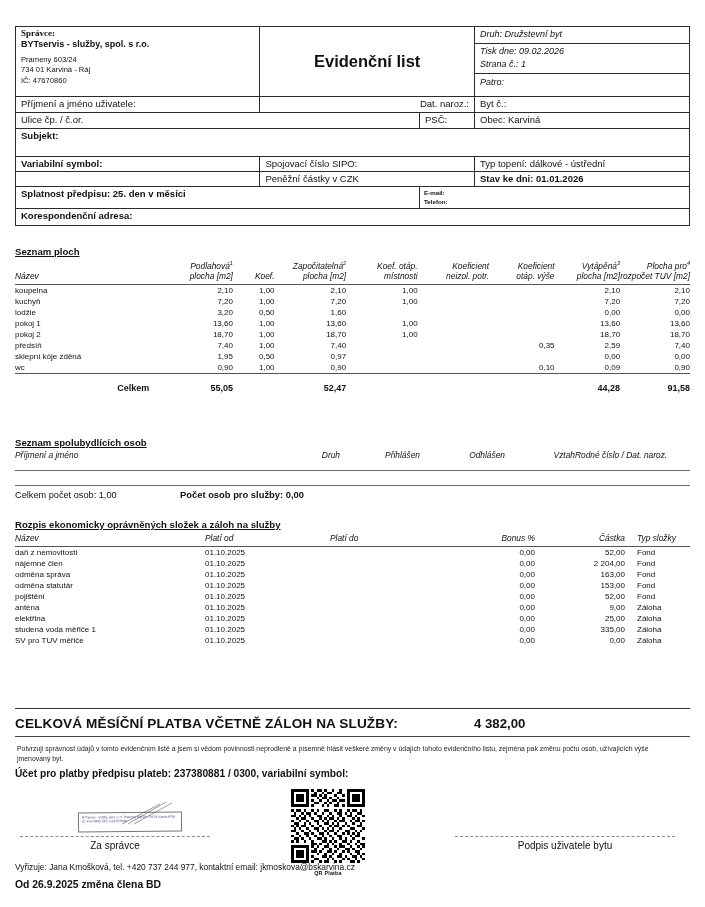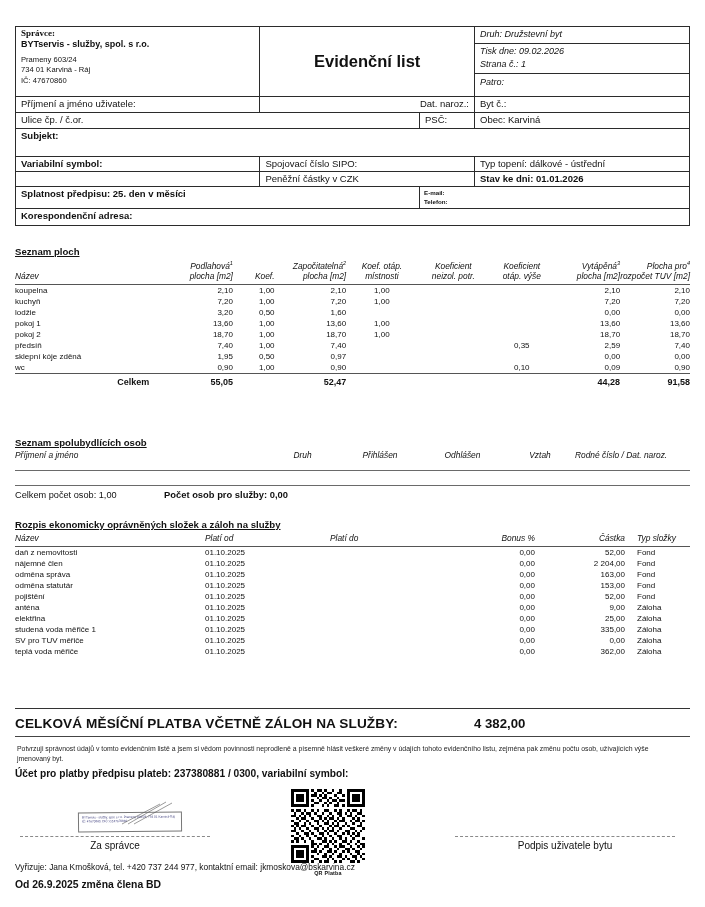--- a/index.html
+++ b/index.html
@@ -54,24 +54,24 @@
   .dtable th {
     font-weight: normal; font-style: italic;
     font-size: 8.4px;
     padding: 0 0 3px 0;
     vertical-align: bottom;
     white-space: nowrap;
   }
   .dtable td { padding: 1px 0; white-space: nowrap; }
   .r { text-align: right; }
   .l { text-align: left; }
-  .c { text-align: center; }
+  .c { text-align: right; }
   .rule-top td, .rule-top th { border-top: 1px solid #555; }
   .rule-bot td { border-bottom: 1px solid #555; }
-  .totrow td { font-weight: bold; font-size: 9px; padding-top: 3px; }
+  .totrow td { font-weight: bold; font-size: 9px; padding-top: 9px; }
   sup { font-size: 5.6px; }
 
   .thin-rule {
     position: absolute; height: 0;
     border-top: 1px solid #6a6a6a;
   }
 
   .plain { position: absolute; font-size: 9.2px; }
   .plain-b { position: absolute; font-size: 9.4px; font-weight: bold; }
 
@@ -366,21 +366,21 @@
       <th class="c">Vztah</th>
       <th class="l">Rodné číslo / Dat. naroz.</th>
     </tr>
   </tbody>
     </table>
 
   <div class="thin-rule" style="left:15px; top:470px; width:675px;"></div>
   <div class="thin-rule" style="left:15px; top:485px; width:675px;"></div>
 
   <div class="plain" style="left:15px; top:490px;">Celkem počet osob: 1,00</div>
-  <div class="plain-b" style="left:164px; top:489px;text-align:center;">Počet osob pro služby: 0,00</div>
+  <div class="plain-b" style="left:180px; top:489px;text-align:center;">Počet osob pro služby: 0,00</div>
 
   <div class="sec-head" style="left:15px; top:519px;">Rozpis ekonomicky oprávněných složek a záloh na služby</div>
 
   <table class="dtable" style="left:15px; top:533px; width:675px;">
     <colgroup>
       <col style="width:190px">
         <col style="width:125px">
         <col style="width:110px">
         <col style="width:95px">
         <col style="width:90px">
@@ -460,28 +460,20 @@
           <td class="r">0,00</td>
           <td class="r">335,00</td>
           <td class="l" style="padding-left: 12px;">Záloha</td>
         </tr>
         <tr>
           <td class="l">SV pro TUV měřiče</td>
           <td class="l">01.10.2025</td>
           <td class="l"></td>
           <td class="r">0,00</td>
           <td class="r">0,00</td>
-          <td class="l" style="padding-left: 12px;">Záloha</td>
-        </tr>
-        <tr>
-          <td class="l">teplá voda měřiče</td>
-          <td class="l">01.10.2025</td>
-          <td class="l"></td>
-          <td class="r">0,00</td>
-          <td class="r">362,00</td>
           <td class="l" style="padding-left: 12px;">Záloha</td>
         </tr>
       </tbody>
   </table>
 
   <div class="grand">
     <div class="line"></div>
     <div class="body">
       <span class="txt">CELKOVÁ MĚSÍČNÍ PLATBA VČETNĚ ZÁLOH NA SLUŽBY:</span>
       <span class="amt">4 382,00</span>

